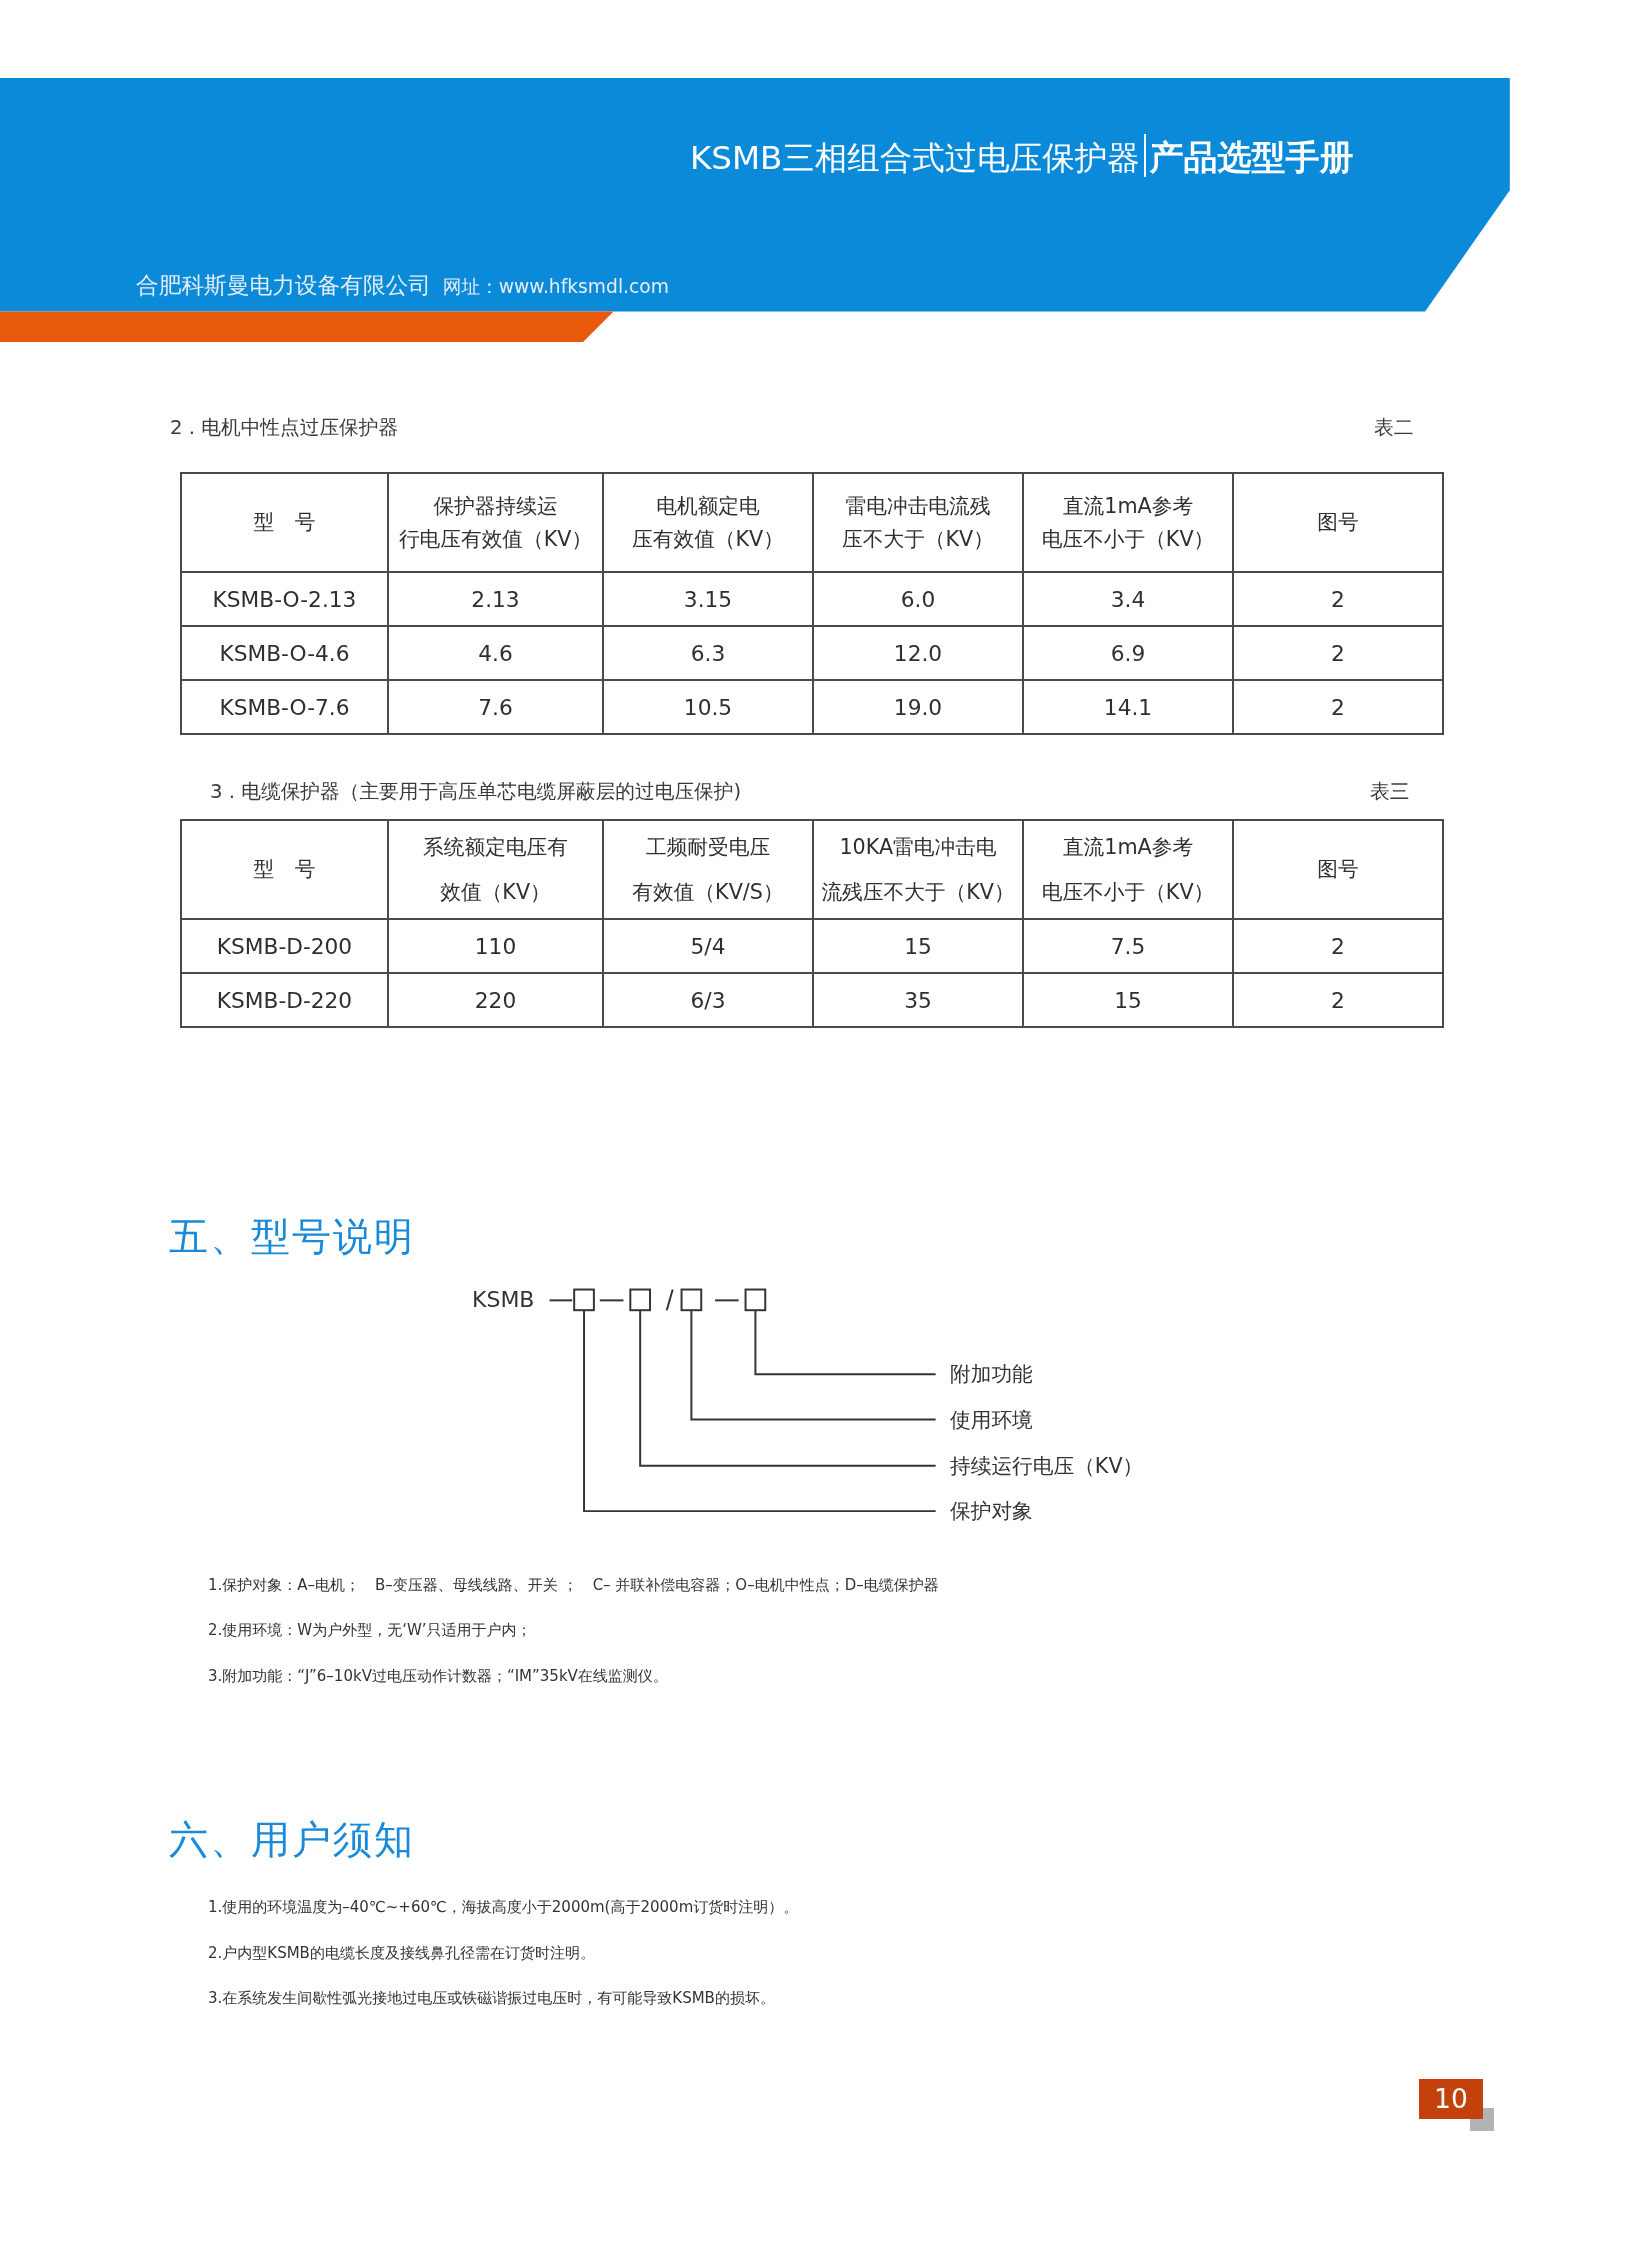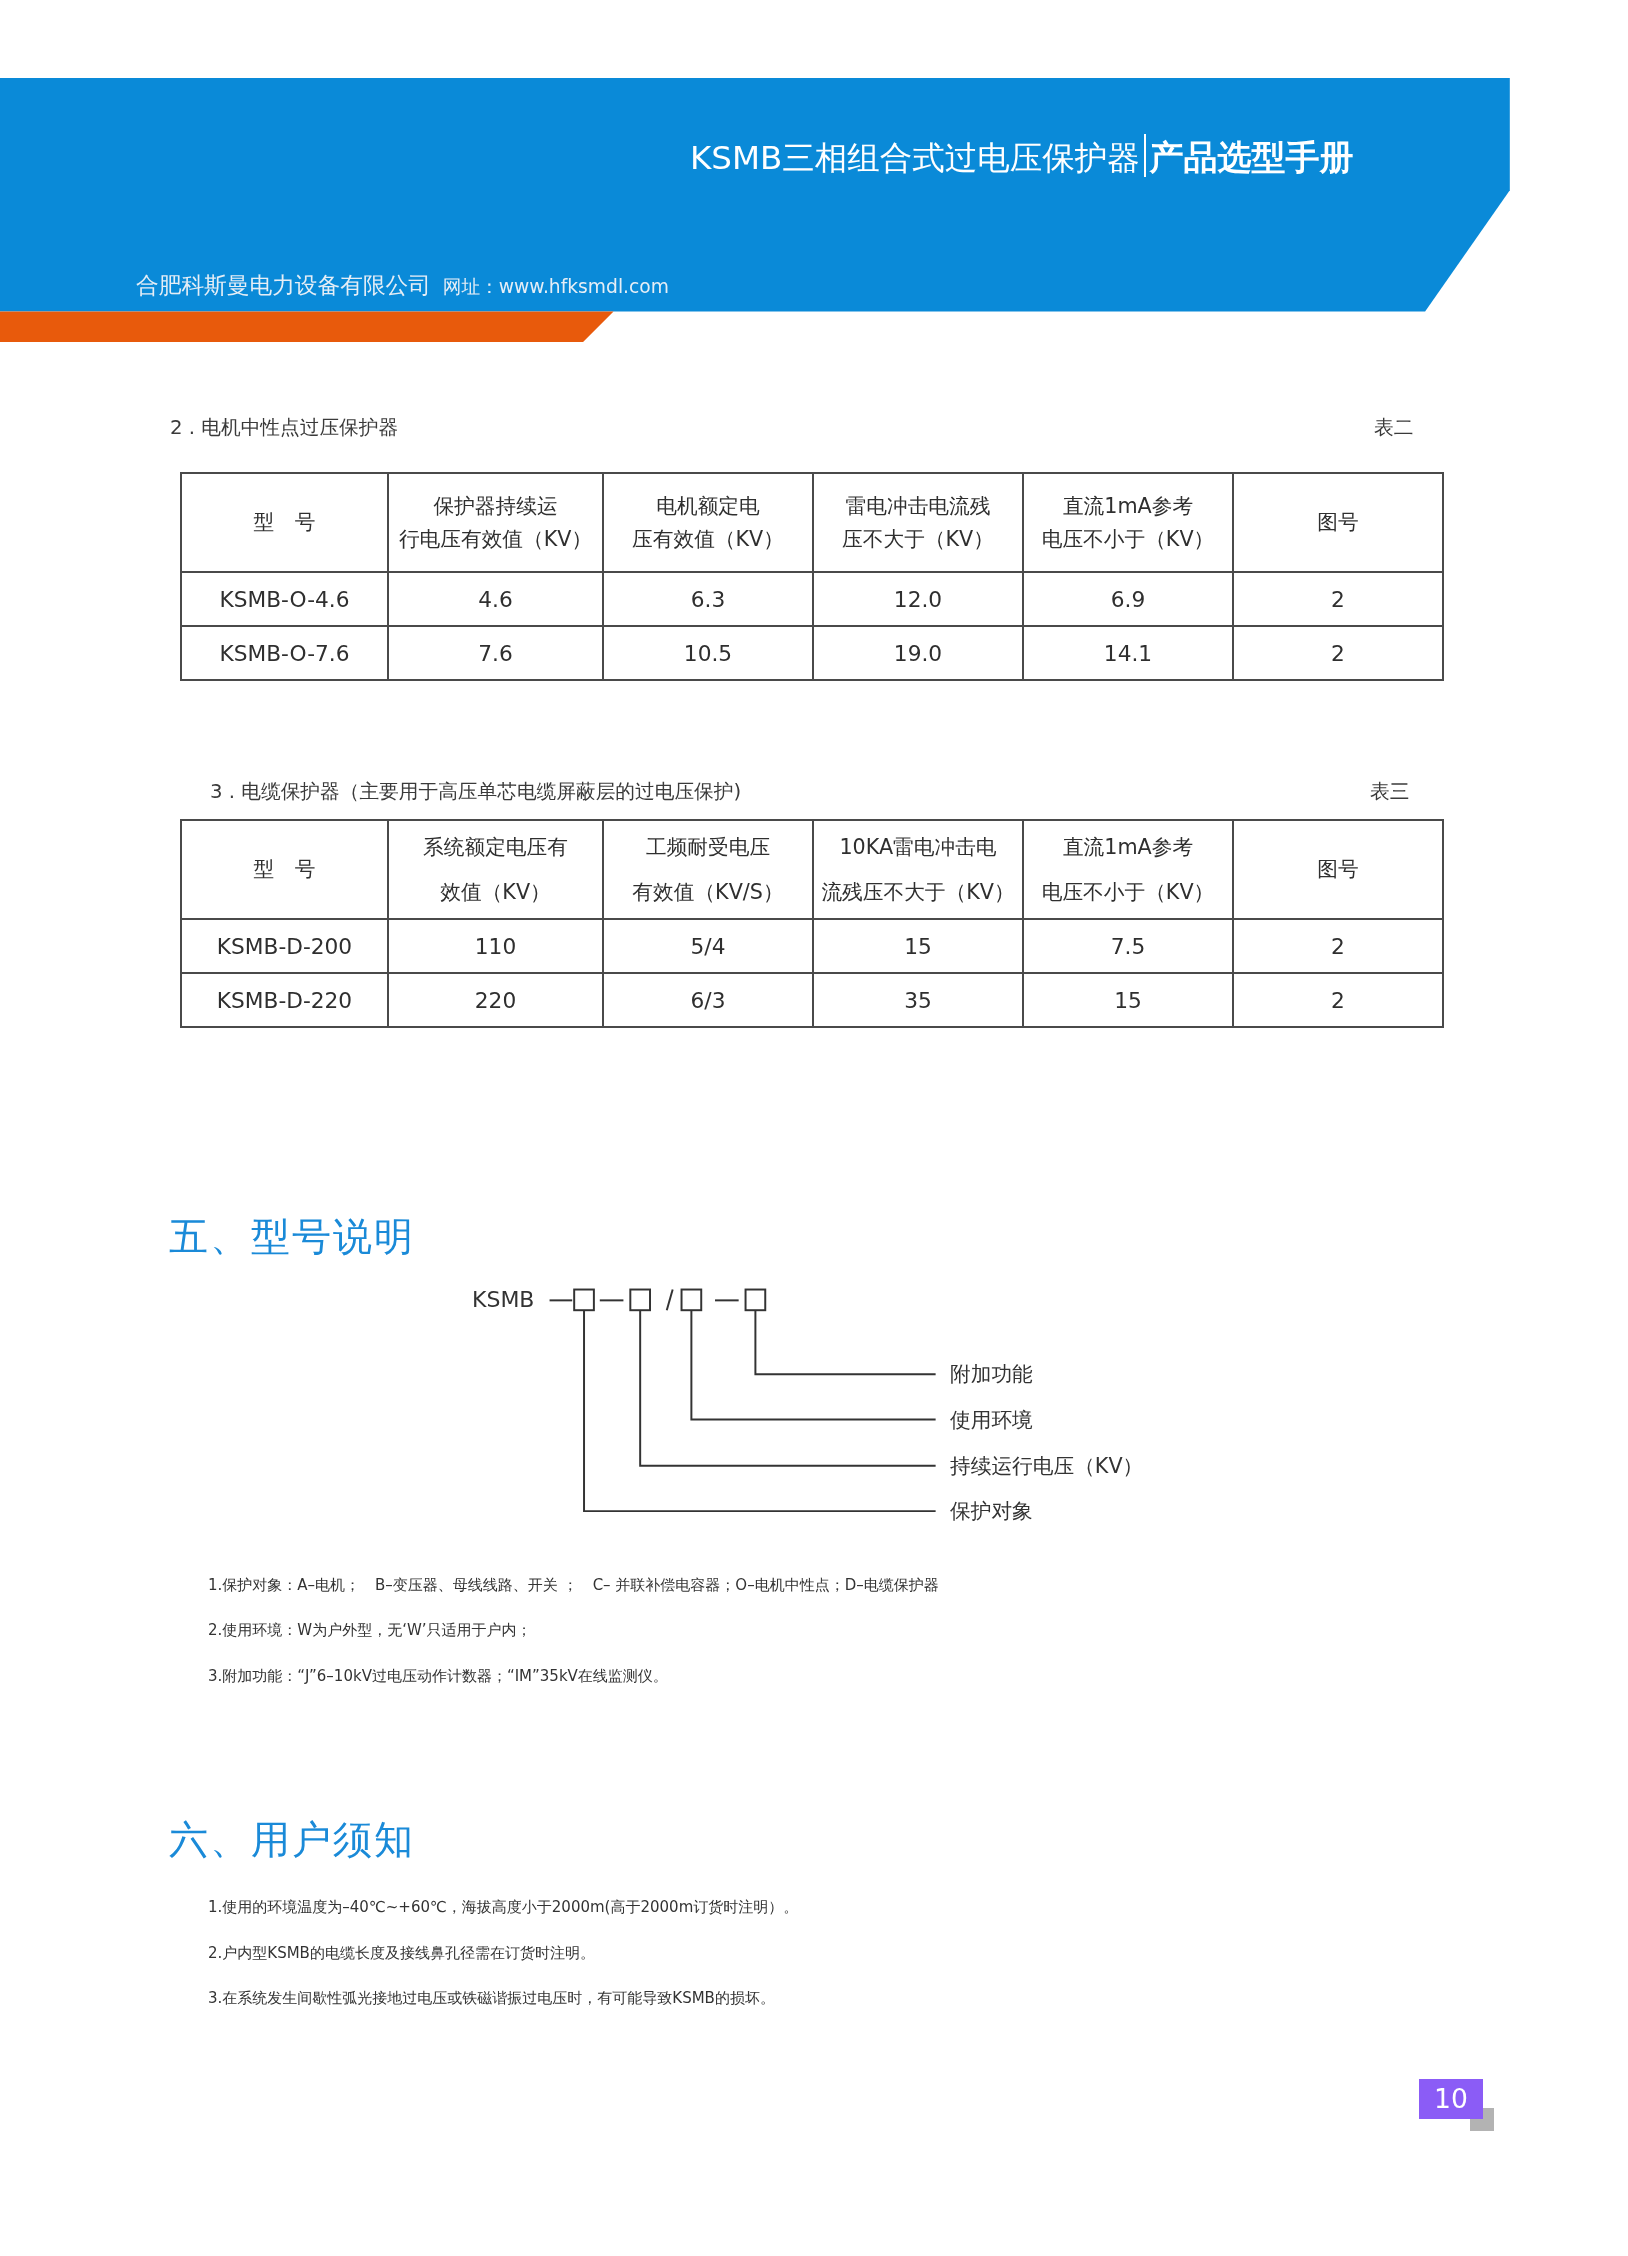--- a/index.html
+++ b/index.html
@@ -38,21 +38,21 @@
   table.spec td.hdr { font-size:20.7px; line-height:33px; }
   table.spec td.hdr span { display:block; }
   table.spec.t2 td.hdr { line-height:45px; }
 
   .section-title { position:absolute; font-size:39px; color:#1a8ad8; white-space:nowrap; letter-spacing:2px; }
   .diag-text { position:absolute; font-size:20.7px; color:#333; white-space:nowrap; }
 
   .note { position:absolute; left:208px; font-size:15px; color:#333; white-space:nowrap; }
 
   .page-num {
-    position:absolute; left:1419px; top:2079px; width:64px; height:40px; background:#8b5cf6;
+    position:absolute; left:1419px; top:2079px; width:64px; height:40px; background:#c2410c;
     color:#ffffff; font-size:26.6px; text-align:center; line-height:40px; z-index:2;
   }
   .page-shadow { position:absolute; left:1470px; top:2108px; width:23.6px; height:22.7px; background:#b3b3b3; z-index:1; }
 </style>
 </head>
 <body>
 
 <svg class="banner-svg" width="1628" height="355" viewBox="0 0 1653 360">
   <polygon points="0,79 1533,79 1533,193 1447,316 0,316" fill="#0a8ad8"></polygon>
   <polygon points="0,316 623,316 592,347 0,347" fill="#e85a0c"></polygon>
@@ -94,20 +94,28 @@
           <span>雷电冲击电流残</span>
           <span>压不大于（KV）</span>
         </td>
     <td class="hdr">
           <span>直流1mA参考</span>
           <span>电压不小于（KV）</span>
         </td>
     <td class="hdr">
           <span>图号</span>
         </td>
+  </tr>
+  <tr style="height:54px;">
+    <td>KSMB-O-2.13</td>
+    <td>2.13</td>
+    <td>3.15</td>
+    <td>6.0</td>
+    <td>3.4</td>
+    <td>2</td>
   </tr>
   <tr style="height:54px;">
     <td>KSMB-O-4.6</td>
     <td>4.6</td>
     <td>6.3</td>
     <td>12.0</td>
     <td>6.9</td>
     <td>2</td>
   </tr>
   <tr style="height:54px;">

